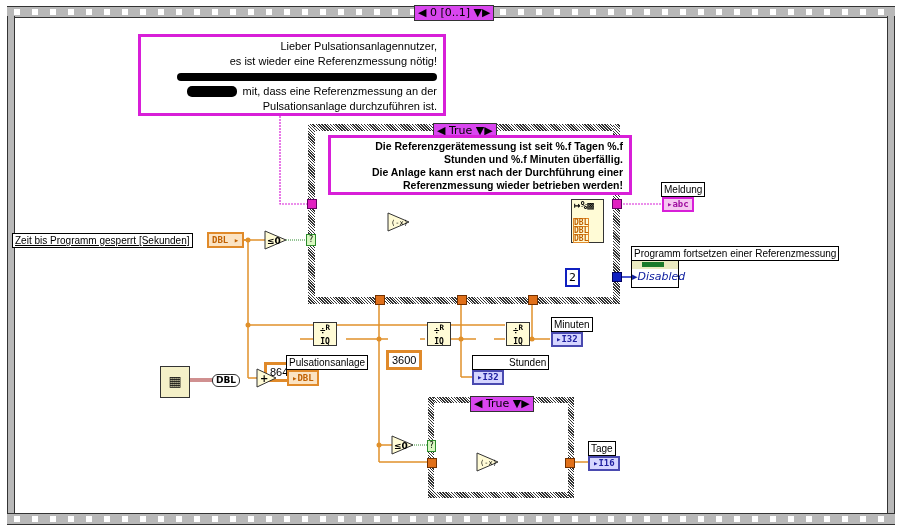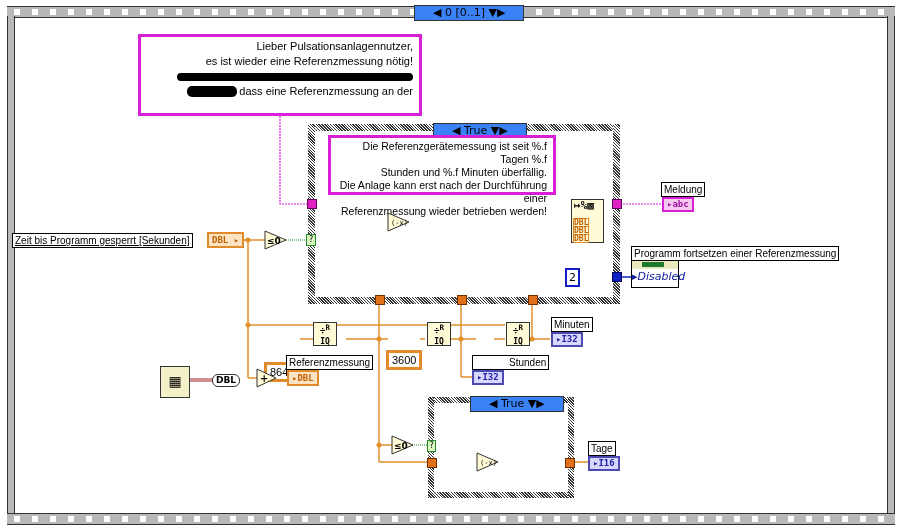--- a/index.html
+++ b/index.html
@@ -4,21 +4,21 @@
 <style>
   html,body{margin:0;padding:0;background:#fff;}
   body{width:902px;height:531px;position:relative;overflow:hidden;font-family:"DejaVu Sans",sans-serif;}
   .abs{position:absolute;}
   
   .seq-frame{left:7px;top:6px;width:888px;height:518px;border:1px solid #444;box-sizing:border-box;}
   .filmstrip{position:absolute;height:10px;background:#b8b8b8;border-top:1px solid #333;border-bottom:1px solid #333;
     background-image:repeating-linear-gradient(90deg,transparent 0 5px,#fff 5px 11px,transparent 11px 18px);
     background-size:18px 6px;background-repeat:repeat-x;background-position:2px 2px;}
   .seq-side{position:absolute;width:6px;background:#b8b8b8;border-left:1px solid #333;border-right:1px solid #333;}
-  .selector{background:#3b82f6;border:1px solid #333;font-size:11px;height:14px;line-height:14px;padding:0 18px;white-space:nowrap;font-family:"DejaVu Sans",sans-serif;}
+  .selector{background:#d946ef;border:1px solid #333;font-size:11px;height:14px;line-height:14px;padding:0 3px;white-space:nowrap;font-family:"DejaVu Sans",sans-serif;}
   .case{border:1px solid #333;box-sizing:border-box;
     background:#fff;}
   .case-border{position:absolute;background:repeating-linear-gradient(45deg,#333 0 1px,#fff 1px 2px);}
   .label{background:#fff;border:1px solid #000;font-size:10px;line-height:13px;padding:0 2px;white-space:nowrap;font-family:"Liberation Sans",sans-serif;}
   .comment{border:3px solid #d81fd8;background:#fff;font-size:11px;line-height:15px;text-align:right;padding:2px 6px;box-sizing:border-box;font-family:"Liberation Sans",sans-serif;}
   .dbl-term{border:2px solid #e08a2a;background:#fbe3c3;color:#c06000;font-size:9px;font-weight:bold;height:12px;line-height:12px;padding:0 3px;font-family:"DejaVu Sans Mono",monospace;}
   .const{border:3px solid #e08a2a;background:#fff;font-size:11px;height:14px;line-height:14px;padding:0 3px;font-family:"Liberation Sans",sans-serif;margin-top:32px;}
   .prim{background:#fffbd6;border:1px solid #333;font-size:9px;font-weight:bold;text-align:center;font-family:"DejaVu Sans Mono",monospace;}
   .i32{border:2px solid #4a4ab0;background:#d6d6ff;color:#2020a0;font-size:9px;font-weight:bold;height:11px;line-height:11px;padding:0 3px;font-family:"DejaVu Sans Mono",monospace;}
   .tunnel-or{width:8px;height:8px;background:#e0701a;border:1px solid #703000;}
@@ -88,40 +88,41 @@
 <div class="filmstrip" style="left:7px;top:6px;width:888px;"></div>
 <div class="filmstrip" style="left:7px;top:513px;width:888px;"></div>
 <div class="seq-side" style="left:7px;top:16px;height:497px;"></div>
 <div class="seq-side" style="left:887px;top:16px;height:497px;"></div>
 <div class="abs selector" style="left:414px;top:5px;">
   <span>◀</span>
   <span>0 [0..1]</span>
   <span>▼</span><span>▶</span>
 </div>
 
-<div class="abs comment" style="left:138px;top:34px;width:284px;height:82px;">
+<div class="abs comment" style="left:138px;top:34px;width:308px;height:82px;">
   <div>Lieber Pulsationsanlagennutzer,</div>
   <div>es ist wieder eine Referenzmessung nötig!</div>
   <div style="height:15px;position:relative;">
       <div style="position:absolute;left:30px;right:0;top:4px;height:8px;background:#000;border-radius:5px;"></div>
     </div>
   <div style="position:relative;"><div style="position:absolute;left:40px;top:2px;width:50px;height:11px;background:#000;border-radius:5px;"></div><span>mit, dass eine Referenzmessung an der</span></div>
+  <div>Pulsationsanlage durchzuführen ist.</div>
 </div>
 
 <div class="abs case" style="left:308px;top:124px;width:312px;height:180px;"></div>
 <div class="case-border" style="left:308px;top:124px;width:312px;height:7px;"></div>
 <div class="case-border" style="left:308px;top:297px;width:312px;height:7px;"></div>
 <div class="case-border" style="left:308px;top:124px;width:7px;height:180px;"></div>
 <div class="case-border" style="left:613px;top:124px;width:7px;height:180px;"></div>
 <div class="abs selector" style="left:433px;top:123px;">
   <span>◀</span>
   <span>True</span>
   <span>▼</span><span>▶</span>
 </div>
-<div class="abs comment" style="left:328px;top:135px;width:228px;height:60px;font-size:10.5px;line-height:13px;">
+<div class="abs comment" style="left:328px;top:135px;width:304px;height:60px;font-size:10.5px;line-height:13px;font-weight:bold;">
   <div>Die Referenzgerätemessung ist seit %.f Tagen %.f</div>
   <div>Stunden und %.f Minuten überfällig.</div>
   <div>Die Anlage kann erst nach der Durchführung einer</div>
   <div>Referenzmessung wieder betrieben werden!</div>
 </div>
 
 <div class="abs prim" style="left:571px;top:199px;width:31px;height:42px;text-align:left;">
   <div style="font-size:11px;line-height:12px;padding-left:2px;">↦<span>%</span>▩</div>
   <div style="height:6px;"></div>
   <div class="abs" style="left:1px;top:18px;font-size:8px;color:#c06000;border:1px solid #e08a2a;line-height:7px;">DBL</div>
@@ -173,21 +174,21 @@
 <div class="abs i32" style="left:551px;top:332px;">▸<span>I32</span></div>
 <div class="abs label" style="left:472px;top:355px;padding-left:36px;">Stunden</div>
 <div class="abs i32" style="left:472px;top:370px;">▸<span>I32</span></div>
 
 <div class="abs" style="left:160px;top:366px;width:28px;height:30px;border:1px solid #333;background:#f4f0c8;font-size:14px;text-align:center;line-height:28px;">▦</div>
 <div class="abs" style="left:212px;top:374px;border:1px solid #333;border-radius:6px;background:#fff;font-size:9px;font-weight:bold;padding:0 3px;line-height:11px;">DBL</div>
 <svg class="abs" style="left:256px;top:368px;" width="22" height="20">
     <polygon points="1,1 20,10 1,19" fill="#fffbd6" stroke="#333"></polygon>
     <text x="4" y="14" font-size="10" font-weight="bold">+</text>
   </svg>
-<div class="abs label" style="left:286px;top:355px;">Referenzmessung</div>
+<div class="abs label" style="left:286px;top:355px;">Pulsationsanlage</div>
 <div class="abs dbl-term" style="left:287px;top:370px;background:#fbe3c3;">▸<span>DBL</span></div>
 
 <div class="abs case" style="left:428px;top:397px;width:146px;height:101px;"></div>
 <div class="case-border" style="left:428px;top:397px;width:146px;height:6px;"></div>
 <div class="case-border" style="left:428px;top:492px;width:146px;height:6px;"></div>
 <div class="case-border" style="left:428px;top:397px;width:6px;height:101px;"></div>
 <div class="case-border" style="left:568px;top:397px;width:6px;height:101px;"></div>
 <div class="abs selector" style="left:470px;top:396px;">
   <span>◀</span>
   <span>True</span>

